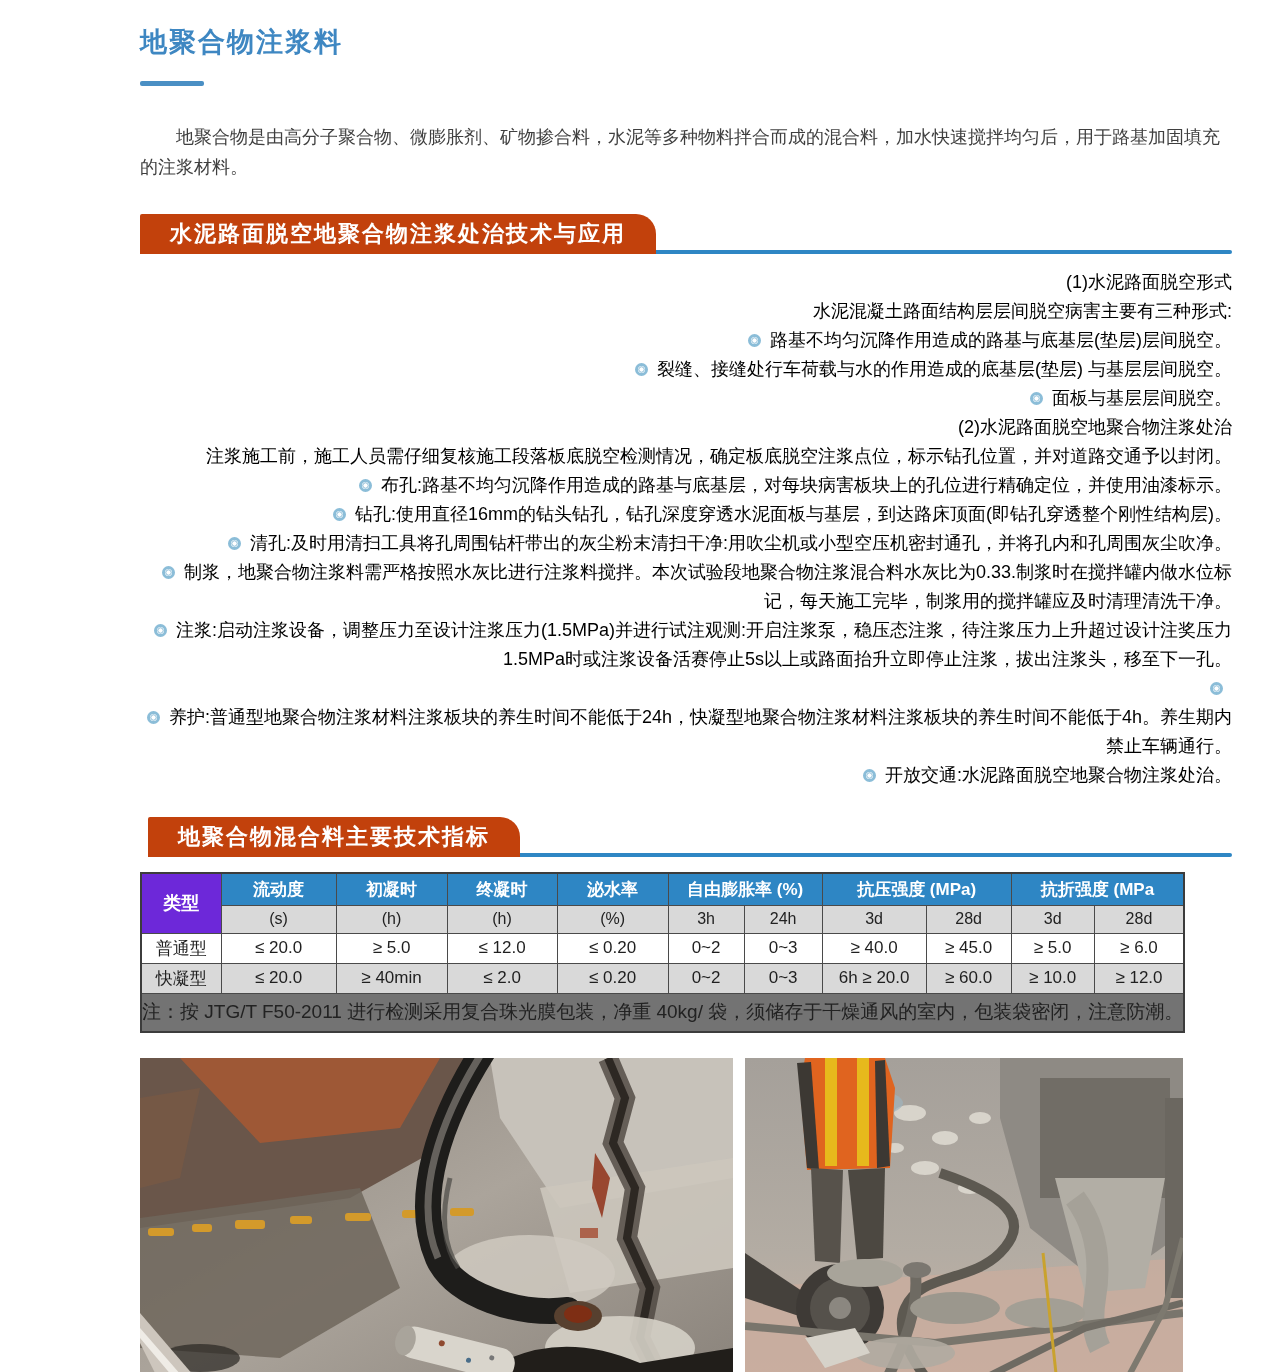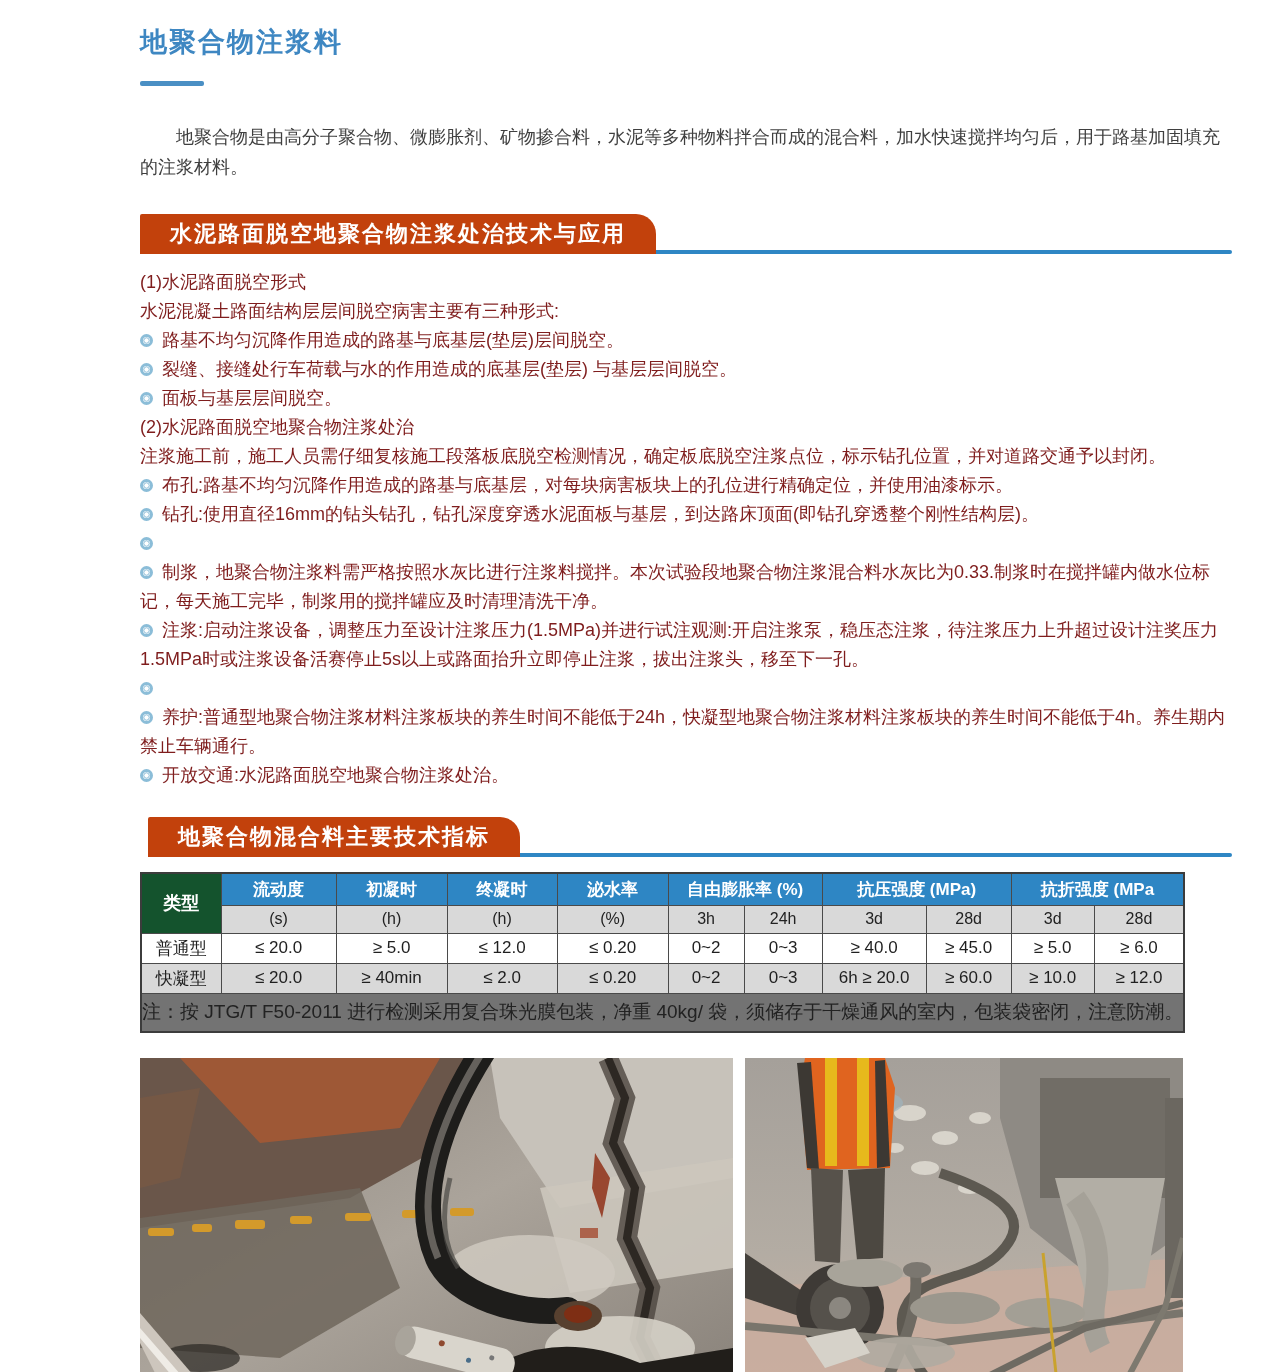--- a/index.html
+++ b/index.html
@@ -25,37 +25,37 @@
     position: absolute; left: 0; bottom: 0; height: 40px;
     background: #c2410c; color: #ffffff;
     font-size: 22px; font-weight: bold; letter-spacing: 2px;
     line-height: 40px; padding: 0 30px;
     border-radius: 2px 20px 0 0;
   }
   .sec1 { margin-top: 32px; }
   .sec2 { margin-top: 27px; margin-left: 8px; }
 
   
-  .body-list { margin-top: 14px; font-size: 18px; line-height: 29px; color: #7f1d1d; }
+  .body-list { margin-top: 14px; font-size: 18px; line-height: 29px; color: #000000; text-align: right; }
   .para { margin: 0; }
   .bullet-icon {
     display: inline-block; width: 13px; height: 13px; border-radius: 50%;
     border: 3px solid #8bbdd8; margin-right: 9px; vertical-align: -1px;
     background: radial-gradient(circle, #ffffff 38%, #b5d4e5 44%, #b5d4e5 62%, #ffffff 66%);
   }
 
   
   .spec-table-wrap { margin-top: 15px; }
   table.spec { border-collapse: collapse; table-layout: fixed; border: 2px solid #3c3c3c; }
   table.spec th, table.spec td {
     border: 1px solid #4a4a4a; text-align: center; vertical-align: middle;
     overflow: hidden; white-space: nowrap;
   }
   .th-blue { background: #2e86c4; color: #ffffff; font-size: 17px; font-weight: 600; height: 32px; }
-  .th-type { background: #14532d; color: #ffffff; font-size: 18px; font-weight: 600; }
+  .th-type { background: #6d28d9; color: #ffffff; font-size: 18px; font-weight: 600; }
   .th-unit { background: #d9d9d9; color: #222222; font-size: 16px; font-weight: normal; height: 28px; }
   .row-data td { height: 30px; font-size: 17px; color: #1f1f1f; background: #ffffff; }
   .row-gray td { background: #d9d9d9; }
   .cell-label { font-size: 17px; }
   .cell-note { height: 39px; font-size: 19px; color: #222222; background: #737373; white-space: normal; }
 
   
   .photos { margin-top: 25px; display: flex; gap: 12px; }
   .photo { height: 325px; overflow: hidden; background: #a9a49c; }
   .photo svg { display: block; width: 100%; height: 100%; }
@@ -80,21 +80,21 @@
   <div class="body-list">
       <div class="para"><span class="para-text">(1)水泥路面脱空形式</span></div>
       <div class="para"><span class="para-text">水泥混凝土路面结构层层间脱空病害主要有三种形式:</span></div>
       <div class="para"><span class="bullet-icon"></span><span class="para-text">路基不均匀沉降作用造成的路基与底基层(垫层)层间脱空。</span></div>
       <div class="para"><span class="bullet-icon"></span><span class="para-text">裂缝、接缝处行车荷载与水的作用造成的底基层(垫层) 与基层层间脱空。</span></div>
       <div class="para"><span class="bullet-icon"></span><span class="para-text">面板与基层层间脱空。</span></div>
       <div class="para"><span class="para-text">(2)水泥路面脱空地聚合物注浆处治</span></div>
       <div class="para"><span class="para-text">注浆施工前，施工人员需仔细复核施工段落板底脱空检测情况，确定板底脱空注浆点位，标示钻孔位置，并对道路交通予以封闭。</span></div>
       <div class="para"><span class="bullet-icon"></span><span class="para-text">布孔:路基不均匀沉降作用造成的路基与底基层，对每块病害板块上的孔位进行精确定位，并使用油漆标示。</span></div>
       <div class="para"><span class="bullet-icon"></span><span class="para-text">钻孔:使用直径16mm的钻头钻孔，钻孔深度穿透水泥面板与基层，到达路床顶面(即钻孔穿透整个刚性结构层)。</span></div>
-      <div class="para"><span class="bullet-icon"></span></div>
+      <div class="para"><span class="bullet-icon"></span><span class="para-text">清孔:及时用清扫工具将孔周围钻杆带出的灰尘粉末清扫干净:用吹尘机或小型空压机密封通孔，并将孔内和孔周围灰尘吹净。</span></div>
       <div class="para"><span class="bullet-icon"></span><span class="para-text">制浆，地聚合物注浆料需严格按照水灰比进行注浆料搅拌。本次试验段地聚合物注浆混合料水灰比为0.33.制浆时在搅拌罐内做水位标记，每天施工完毕，制浆用的搅拌罐应及时清理清洗干净。</span></div>
       <div class="para"><span class="bullet-icon"></span><span class="para-text">注浆:启动注浆设备，调整压力至设计注浆压力(1.5MPa)并进行试注观测:开启注浆泵，稳压态注浆，待注浆压力上升超过设计注奖压力1.5MPa时或注浆设备活赛停止5s以上或路面抬升立即停止注浆，拔出注浆头，移至下一孔。</span></div>
       <div class="para"><span class="bullet-icon"></span></div>
       <div class="para"><span class="bullet-icon"></span><span class="para-text">养护:普通型地聚合物注浆材料注浆板块的养生时间不能低于24h，快凝型地聚合物注浆材料注浆板块的养生时间不能低于4h。养生期内禁止车辆通行。</span></div>
       <div class="para"><span class="bullet-icon"></span><span class="para-text">开放交通:水泥路面脱空地聚合物注浆处治。</span></div>
     </div>
 
   <div class="sec-header sec2">
     <div class="band"></div>
     <div class="box">地聚合物混合料主要技术指标</div>

